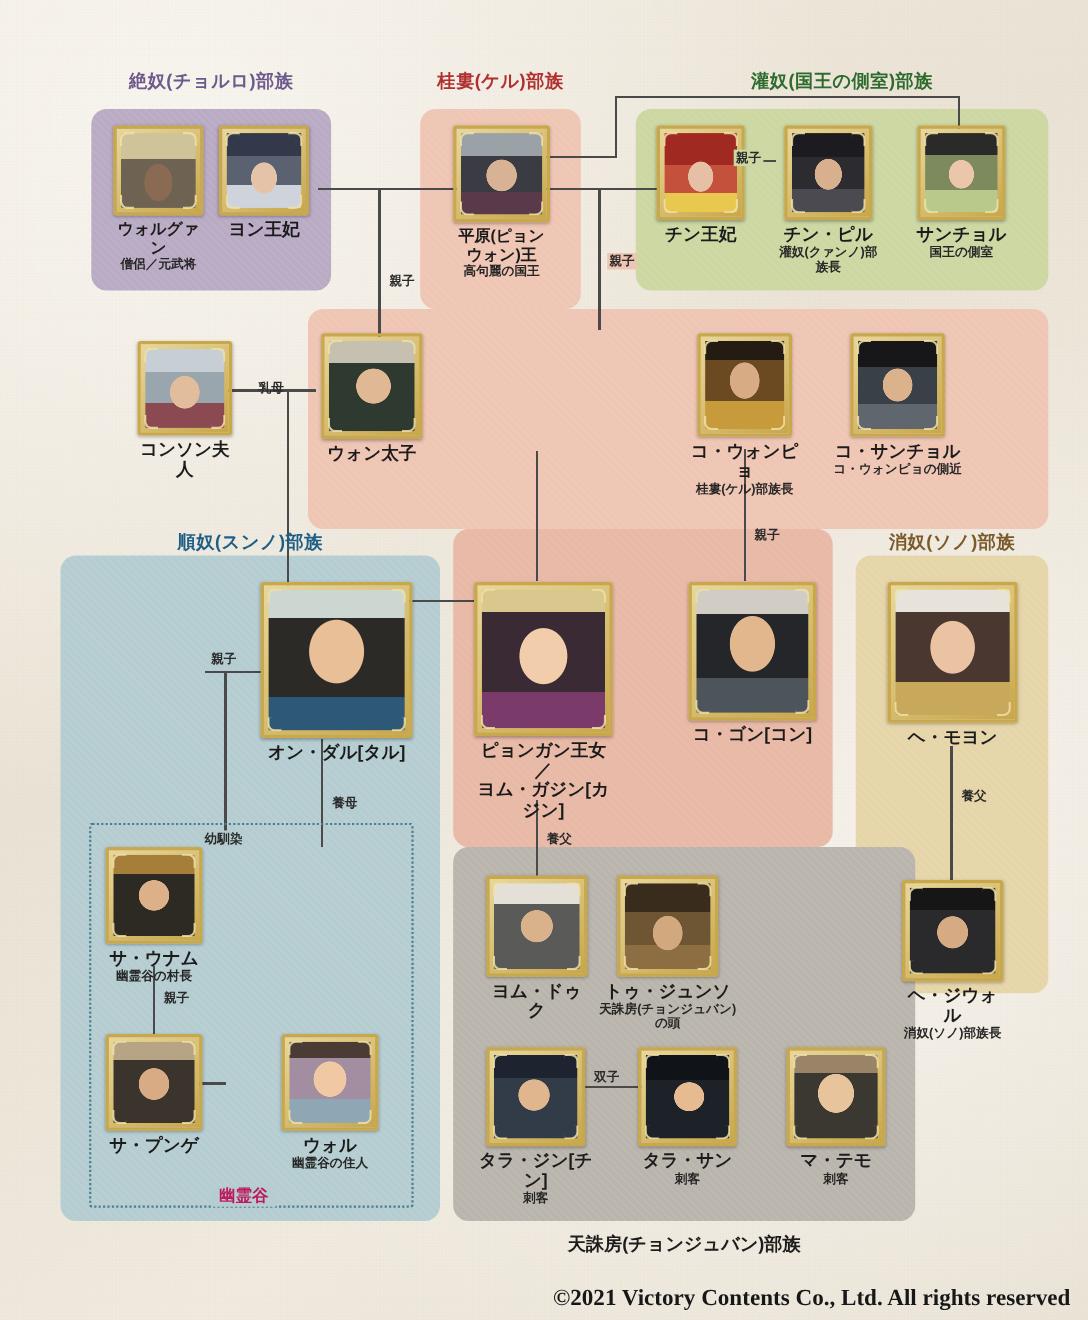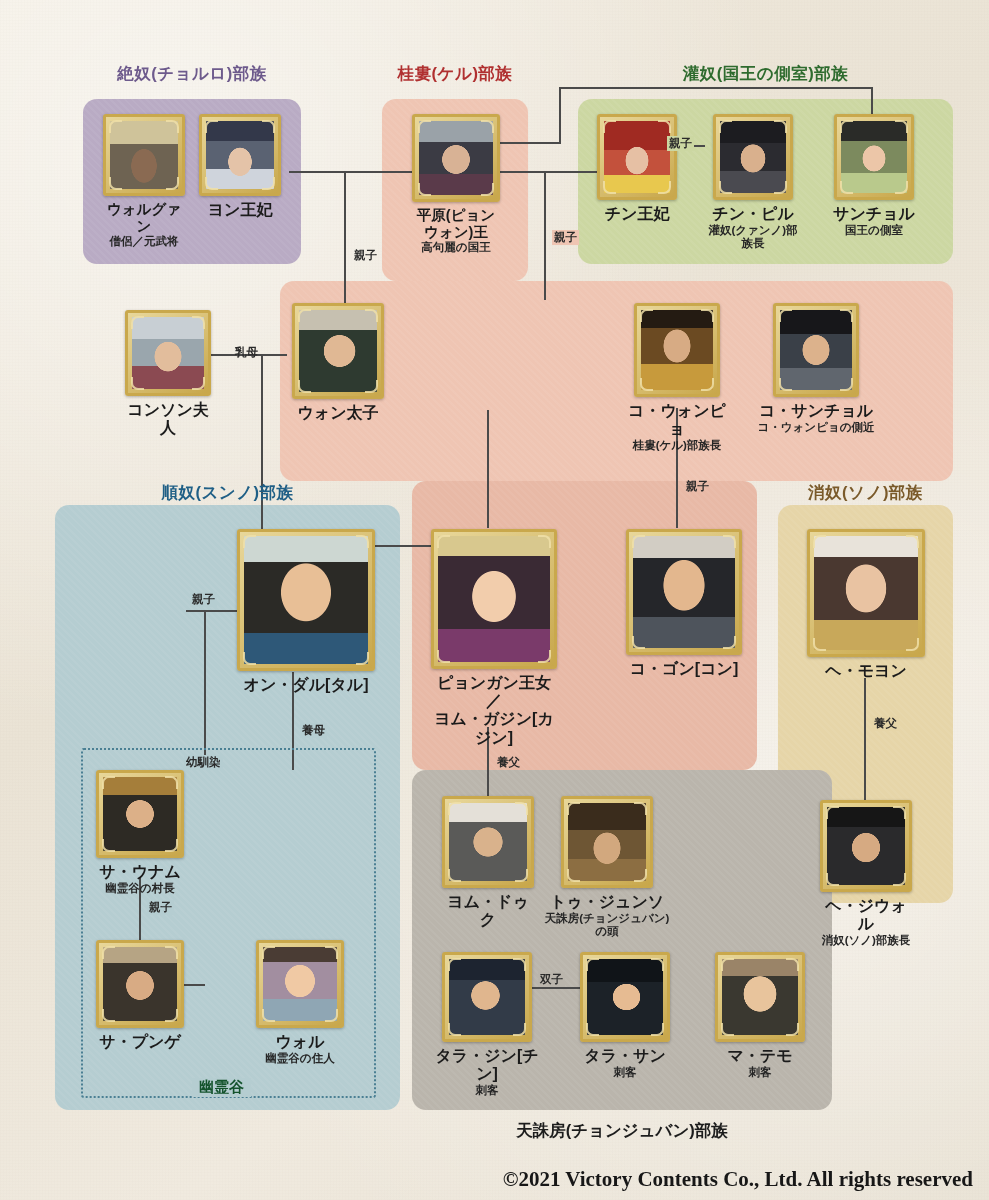--- a/index.html
+++ b/index.html
@@ -52,21 +52,21 @@
 
   .cname { margin-top: 5px; font-weight: bold; color:#1b1b1b; font-size:16px; line-height:1.14; white-space:pre-line; }
   .crole { margin-top: 1px; font-weight: bold; color:#262626; font-size:11.5px; line-height:1.15; }
   .cname.sm { font-size: 14.5px; }
 
   .rel {
     position:absolute; z-index:6; font-size:11.5px; font-weight:bold; color:#2a2a2a;
     white-space:nowrap; background:transparent; padding:0 2px;
   }
   .ghost-label{
-    position:absolute; z-index:6; font-size:15px; font-weight:bold; color:#14532d;
+    position:absolute; z-index:6; font-size:15px; font-weight:bold; color:#be185d;
     white-space:nowrap; padding:0 7px;
   }
   .copyright {
     position:absolute; z-index:8; right:16px; bottom:8px;
     font-family:"Liberation Serif","DejaVu Serif",serif;
     font-weight:bold; font-size:21px; color:#171717; white-space:nowrap;
   }
   .bottom-title{
     position:absolute; z-index:6; font-weight:bold; font-size:16.5px; color:#1c1c1c; white-space:nowrap;
   }

